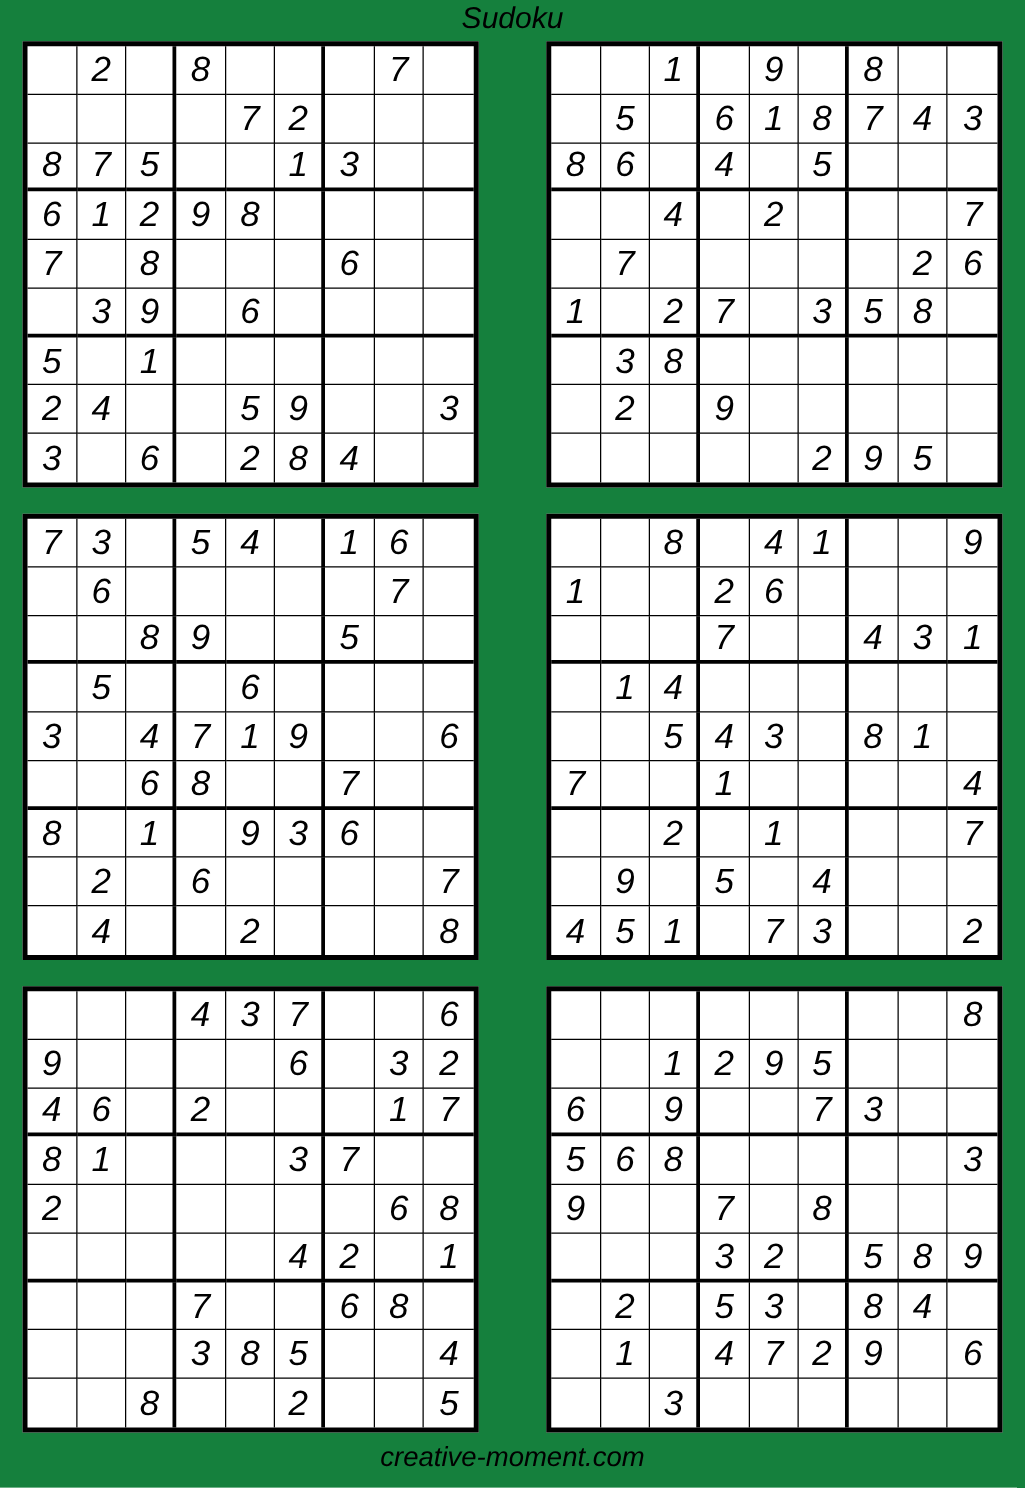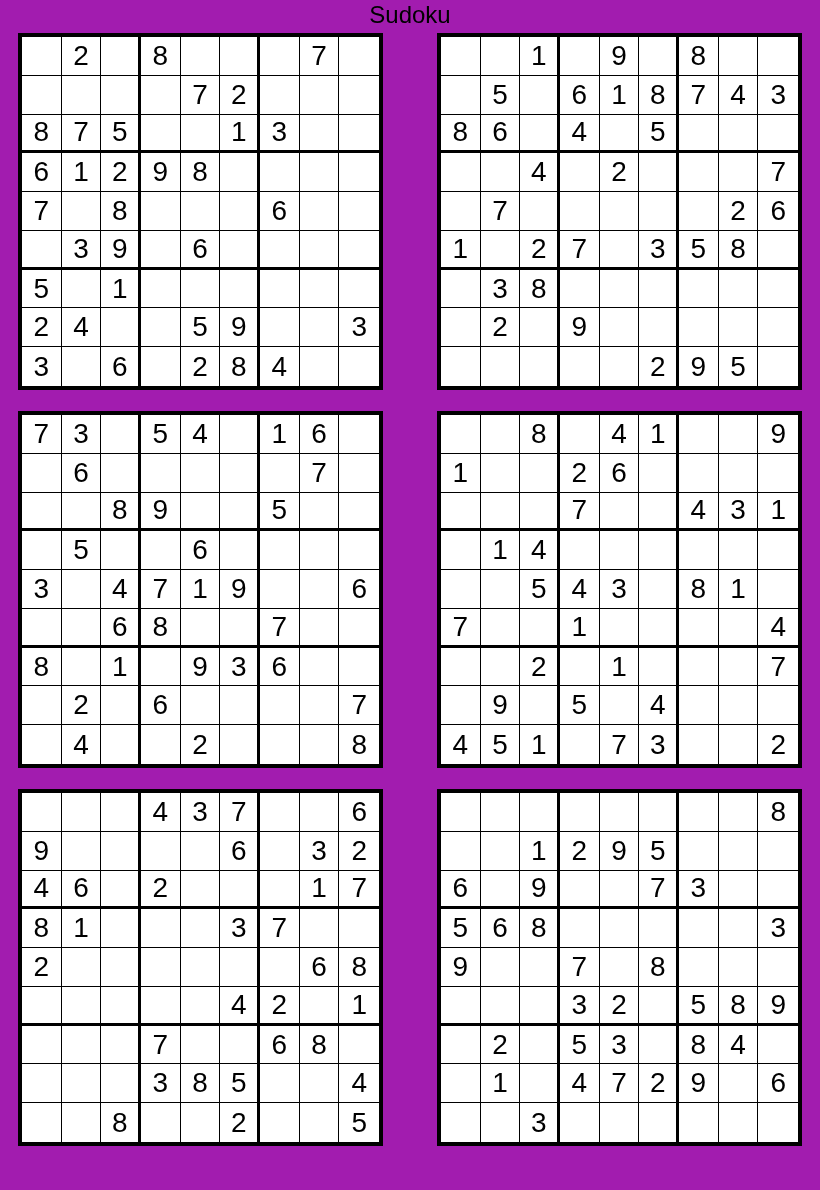--- a/index.html
+++ b/index.html
@@ -7,21 +7,22 @@
     padding: 0;
     background: #ffffff;
     font-family: "Liberation Sans", sans-serif;
     color: #000000;
   }
   .page {
     width: 820px;
     height: 1190px;
     box-sizing: border-box;
     padding: 2px 18px 0 18px;
-    background: #a21caf;
+    background: #15803d;
+    font-style: italic;
   }
   .page-title {
     margin: 0 0 5px 0;
     text-align: center;
     font-size: 24px;
     line-height: 26px;
     font-weight: normal;
     color: #000000;
   }
   .grids-container {
@@ -563,13 +564,14 @@
         <div class="cell br-thick bb-none">3</div>
         <div class="cell bb-none"></div>
         <div class="cell bb-none"></div>
         <div class="cell br-thick bb-none"></div>
         <div class="cell bb-none"></div>
         <div class="cell bb-none"></div>
         <div class="cell br-none bb-none"></div>
       </div>
   </div>
 
+  <div class="page-footer">creative-moment.com</div>
 </div>
 
 </body></html>

